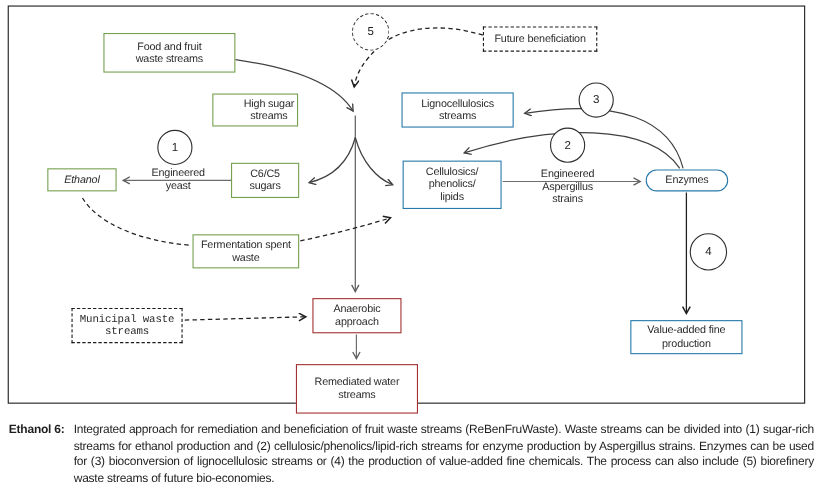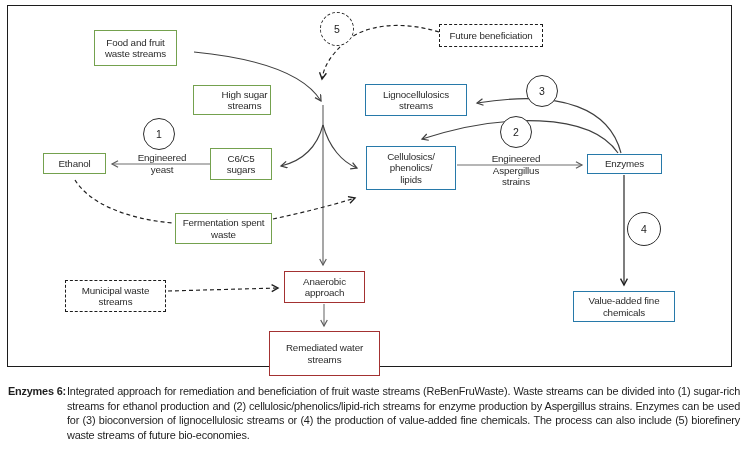--- a/index.html
+++ b/index.html
@@ -106,41 +106,41 @@
 <div class="stepcircle dashed" style="left:320px;top:12px;width:34px;height:34px;">
     <span>5</span>
   </div>
 
 <div class="edgelabel" style="left:122px;top:152px;width:80px;">Engineered
 yeast</div>
 <div class="edgelabel" style="left:480px;top:153px;width:72px;"><span>Engineered</span>
 <span class="ital">Aspergillus</span>
 <span>strains</span></div>
 
-<div class="node green" style="left:94px;top:30px;width:83px;height:36px;">Food and fruit
+<div class="node green" style="left:94px;top:30px;width:120px;height:36px;">Food and fruit
 waste streams</div>
 <div class="node green" style="left:193px;top:85px;width:78px;height:30px;padding-left:25px;">High sugar
 streams</div>
-<div class="node green" style="left:43px;top:153px;width:63px;height:21px;">Ethanol</div>
+<div class="node green" style="left:43px;top:153px;width:63px;height:21px;font-style:italic;">Ethanol</div>
 <div class="node green" style="left:210px;top:148px;width:62px;height:32px;">C6/C5
 sugars</div>
 <div class="node green" style="left:175px;top:213px;width:97px;height:31px;">Fermentation spent
 waste</div>
 <div class="node blackdash" style="left:439px;top:24px;width:104px;height:23px;">Future beneficiation</div>
 <div class="node blue" style="left:365px;top:84px;width:102px;height:32px;">Lignocellulosics
 streams</div>
 <div class="node blue" style="left:366px;top:146px;width:90px;height:44px;">Cellulosics/
 phenolics/
 lipids</div>
-<div class="node blue" style="left:587px;top:154px;width:75px;height:20px;">Enzymes</div>
+<div class="node blue" style="left:587px;top:154px;width:75px;height:20px;border-radius:10px;">Enzymes</div>
 <div class="node blue" style="left:573px;top:291px;width:102px;height:31px;">Value-added fine
-chemicals</div>
-<div class="node blackdash" style="left:65px;top:280px;width:101px;height:32px;">Municipal waste
+production</div>
+<div class="node blackdash" style="left:65px;top:280px;width:101px;height:32px;font-family:Liberation Mono, monospace;">Municipal waste
 streams</div>
 <div class="node red" style="left:284px;top:271px;width:81px;height:32px;">Anaerobic
 approach</div>
 <div class="node red" style="left:269px;top:331px;width:111px;height:45px;">Remediated water
 streams</div>
 
 <div id="caption">
-  <div id="caption-label">Enzymes 6:</div>
+  <div id="caption-label">Ethanol 6:</div>
   <div id="caption-body"><span>Integrated approach for remediation and beneficiation of fruit waste streams (ReBenFruWaste). Waste streams can be divided into (1) sugar-rich streams for ethanol production and (2) cellulosic/phenolics/lipid-rich streams for enzyme production by </span><span class="ital">Aspergillus</span><span> strains. Enzymes can be used for (3) bioconversion of lignocellulosic streams or (4) the production of value-added fine chemicals. The process can also include (5) biorefinery waste streams of future bio-economies.</span></div>
 </div>
 
 </body></html>

